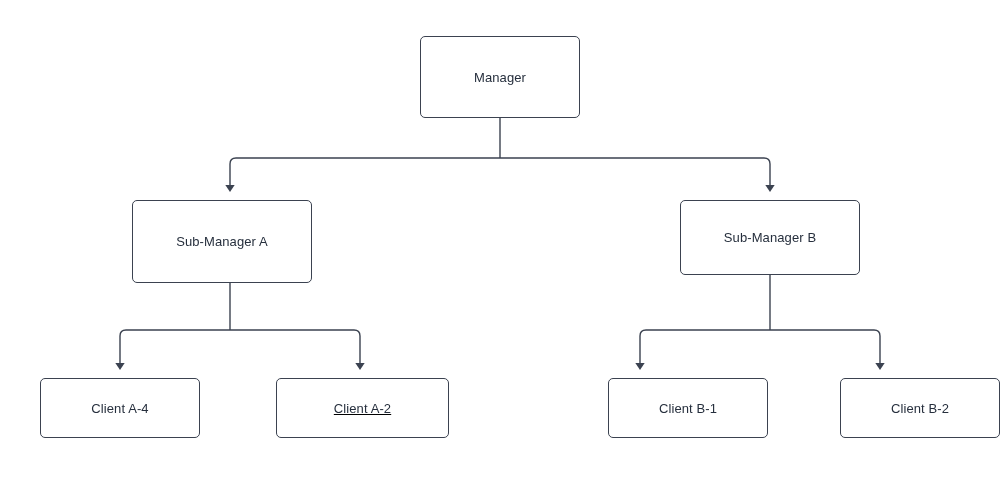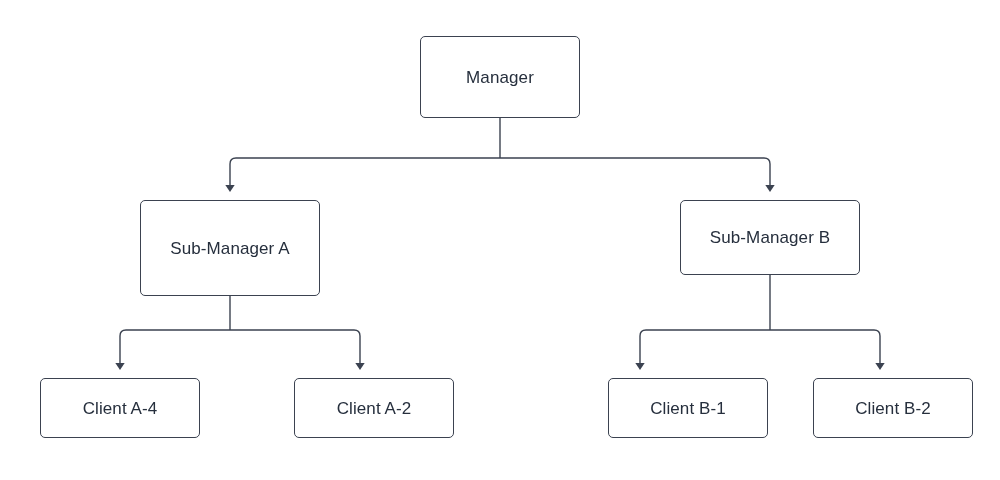--- a/index.html
+++ b/index.html
@@ -31,21 +31,21 @@
     box-sizing: border-box;
     background: #ffffff;
     border: 1.4px solid #3b4250;
     border-radius: 5px;
     display: flex;
     align-items: center;
     justify-content: center;
   }
   .node-label {
     color: #262f3d;
-    font-size: 17px;
+    font-size: 13px;
     line-height: 1;
     letter-spacing: 0.1px;
     white-space: nowrap;
     text-align: center;
   }
   .node-root   { border-width: 1.4px; }
   .node-branch { border-width: 1.4px; }
   .node-leaf   { border-width: 1.4px; }
 </style>
 </head>
@@ -76,37 +76,37 @@
 
     <path d="M 770 330 L 646 330 Q 640 330 640 336 L 640 366" fill="none" stroke="#3b4250" stroke-width="1.4" marker-end="url(#arrow-down)"></path>
 
     <path d="M 770 330 L 874 330 Q 880 330 880 336 L 880 366" fill="none" stroke="#3b4250" stroke-width="1.4" marker-end="url(#arrow-down)"></path>
   </svg>
 
   <div class="node node-root" style="left:420px; top:36px; width:160px; height:82px;">
     <span class="node-label">Manager</span>
   </div>
 
-  <div class="node node-branch" style="left:140px; top:200px; width:180px; height:96px;">
+  <div class="node node-branch" style="left:132px; top:200px; width:180px; height:83px;">
     <span class="node-label">Sub-Manager A</span>
   </div>
 
   <div class="node node-branch" style="left:680px; top:200px; width:180px; height:75px;align-items:center;">
     <span class="node-label">Sub-Manager B</span>
   </div>
 
   <div class="node node-leaf" style="left:40px; top:378px; width:160px; height:60px;">
     <span class="node-label">Client A-4</span>
   </div>
 
-  <div class="node node-leaf" style="left:294px; top:378px; width:160px; height:60px;">
+  <div class="node node-leaf" style="left:276px; top:378px; width:173px; height:60px;text-decoration:underline;">
     <span class="node-label">Client A-2</span>
   </div>
 
   <div class="node node-leaf" style="left:560px; top:378px; width:160px; height:60px;margin-left:48px;">
     <span class="node-label">Client B-1</span>
   </div>
 
-  <div class="node node-leaf" style="left:813px; top:378px; width:160px; height:60px;">
+  <div class="node node-leaf" style="left:840px; top:378px; width:160px; height:60px;">
     <span class="node-label">Client B-2</span>
   </div>
 
 </div>
 
 </body></html>

